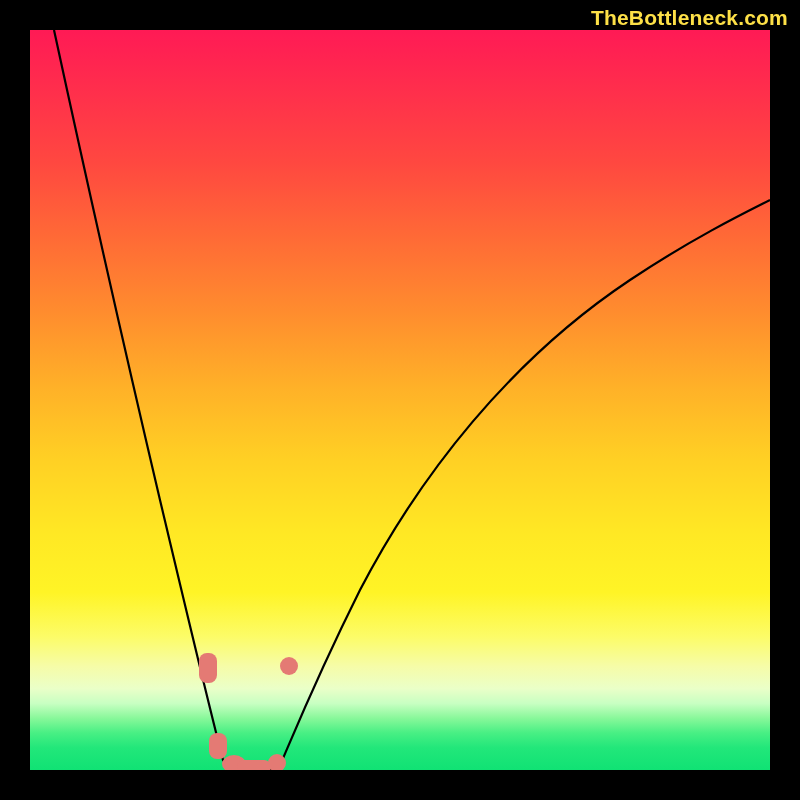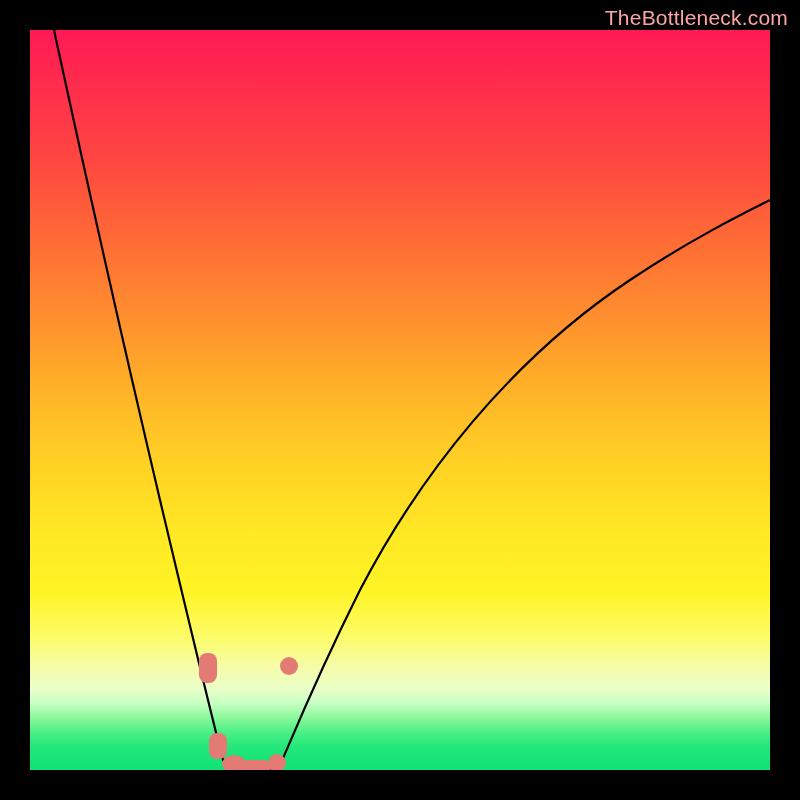--- a/index.html
+++ b/index.html
@@ -51,23 +51,23 @@
     left: 0;
     top: 0;
     width: 100%;
     height: 100%;
     overflow: visible;
   }
   .watermark {
     position: absolute;
     top: 6px;
     right: 12px;
-    color: #fca5a5;
+    color: #fde047;
     font-size: 21px;
-    font-weight: 400;
+    font-weight: 700;
     letter-spacing: 0.2px;
     user-select: none;
   }
 </style>
 </head>
 <body>
 
 <div class="frame">
   <div class="gradient"></div>
 

